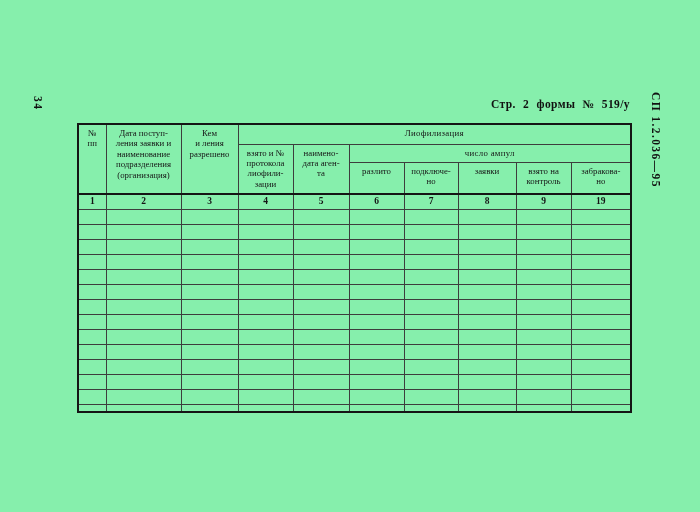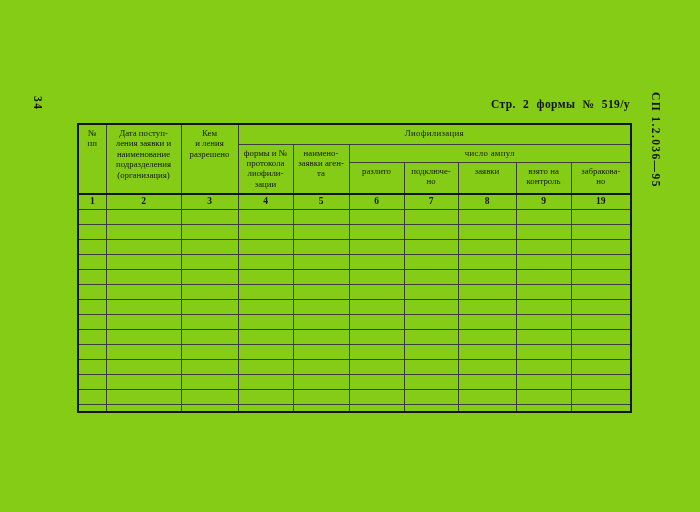--- a/index.html
+++ b/index.html
@@ -1,20 +1,20 @@
 <!DOCTYPE html>
 <html><head>
 <meta charset="utf-8">
 <style>
   * { margin:0; padding:0; box-sizing:border-box; }
   html,body { width:700px; height:512px; }
   body { background:#fbfbf9; overflow:hidden; }
   .sheet {
     position:relative; width:700px; height:512px;
-    background:#84cc16;
+    background:#86efac;
     font-family:"Liberation Serif","DejaVu Serif",serif;
     color:#171717;
   }
   .page-num {
     position:absolute; left:32px; top:96px;
     writing-mode:vertical-rl;
     font-size:11.5px; font-weight:700; letter-spacing:1.5px;
     color:#111;
   }
   .caption {
@@ -96,26 +96,26 @@
 ления заявки и
 наименование
 подразделения
 (организация)</th>
         <th rowspan="3">Кем
 и ления
 разрешено</th>
         <th colspan="7" class="group-cell">Лиофилизация</th>
       </tr>
       <tr>
-        <th rowspan="2">формы и №
+        <th rowspan="2">взято и №
 протокола
 лиофили-
 зации</th>
         <th rowspan="2">наимено-
-заявки аген-
+дата аген-
 та</th>
         <th colspan="5" class="group2-cell">число ампул</th>
       </tr>
       <tr>
         <th class="sub-cell">разлито</th>
         <th class="sub-cell">подключе-
 но</th>
         <th class="sub-cell">заявки</th>
         <th class="sub-cell">взято на
 контроль</th>

